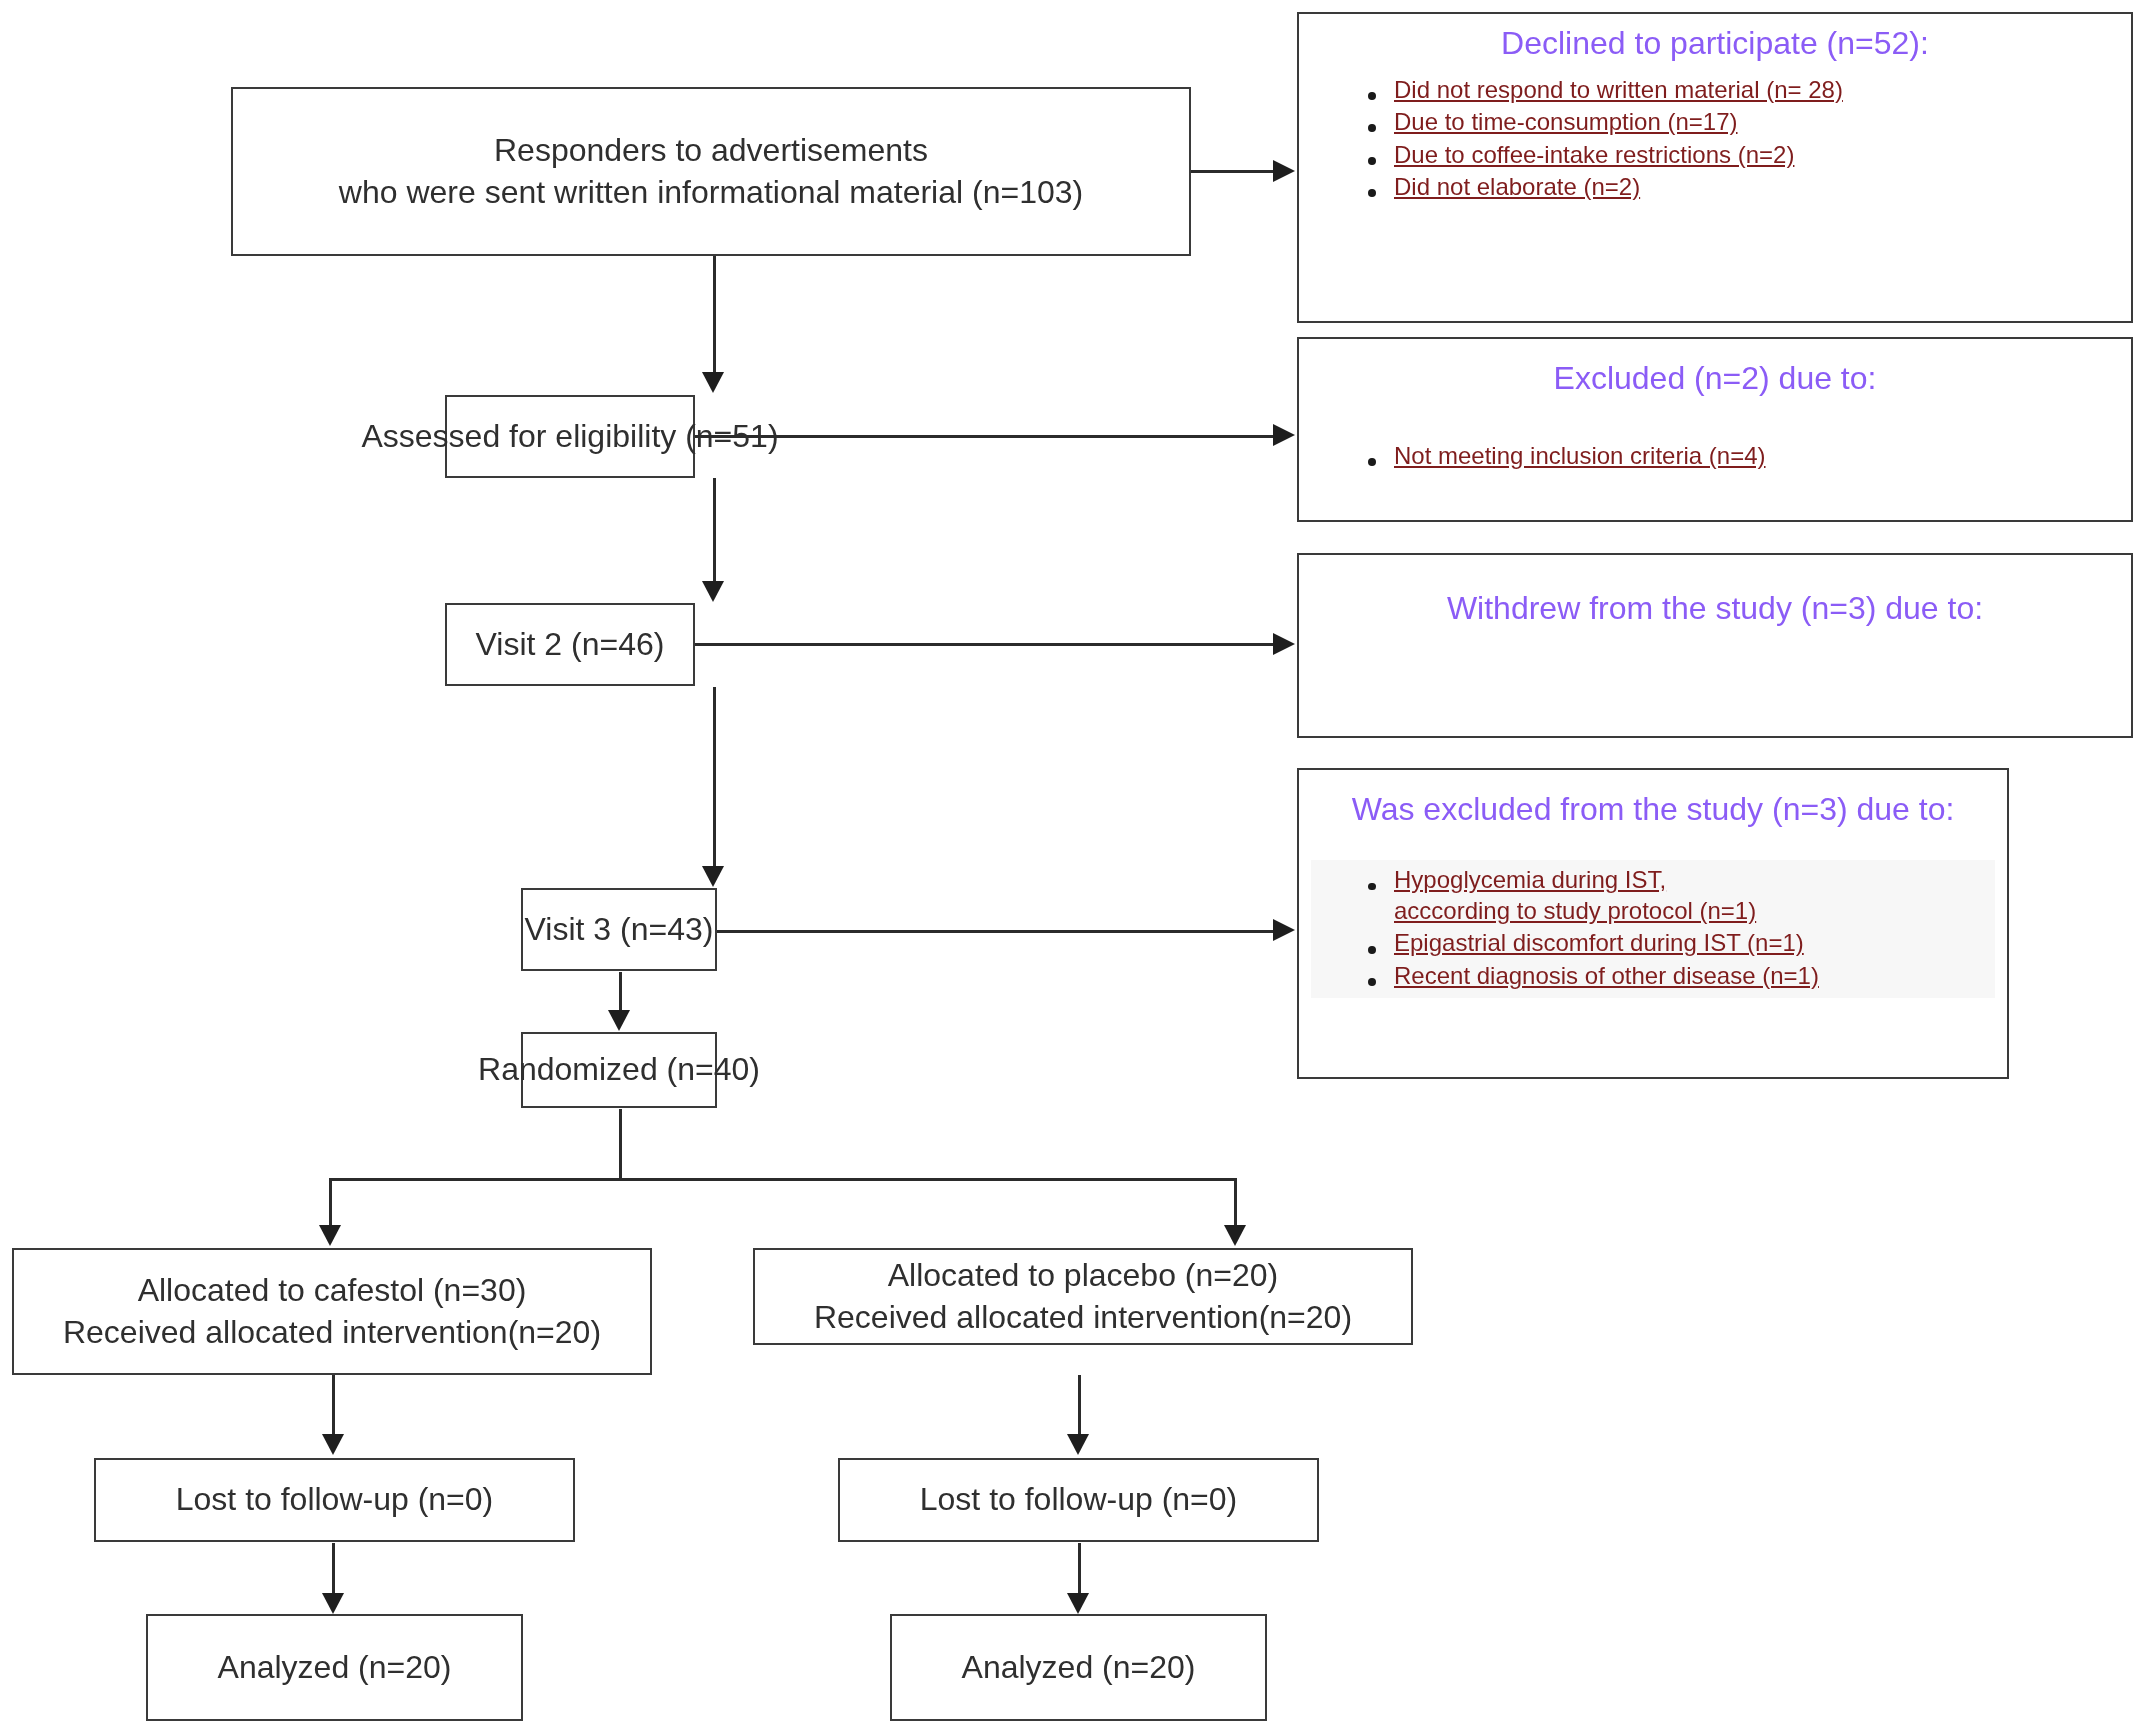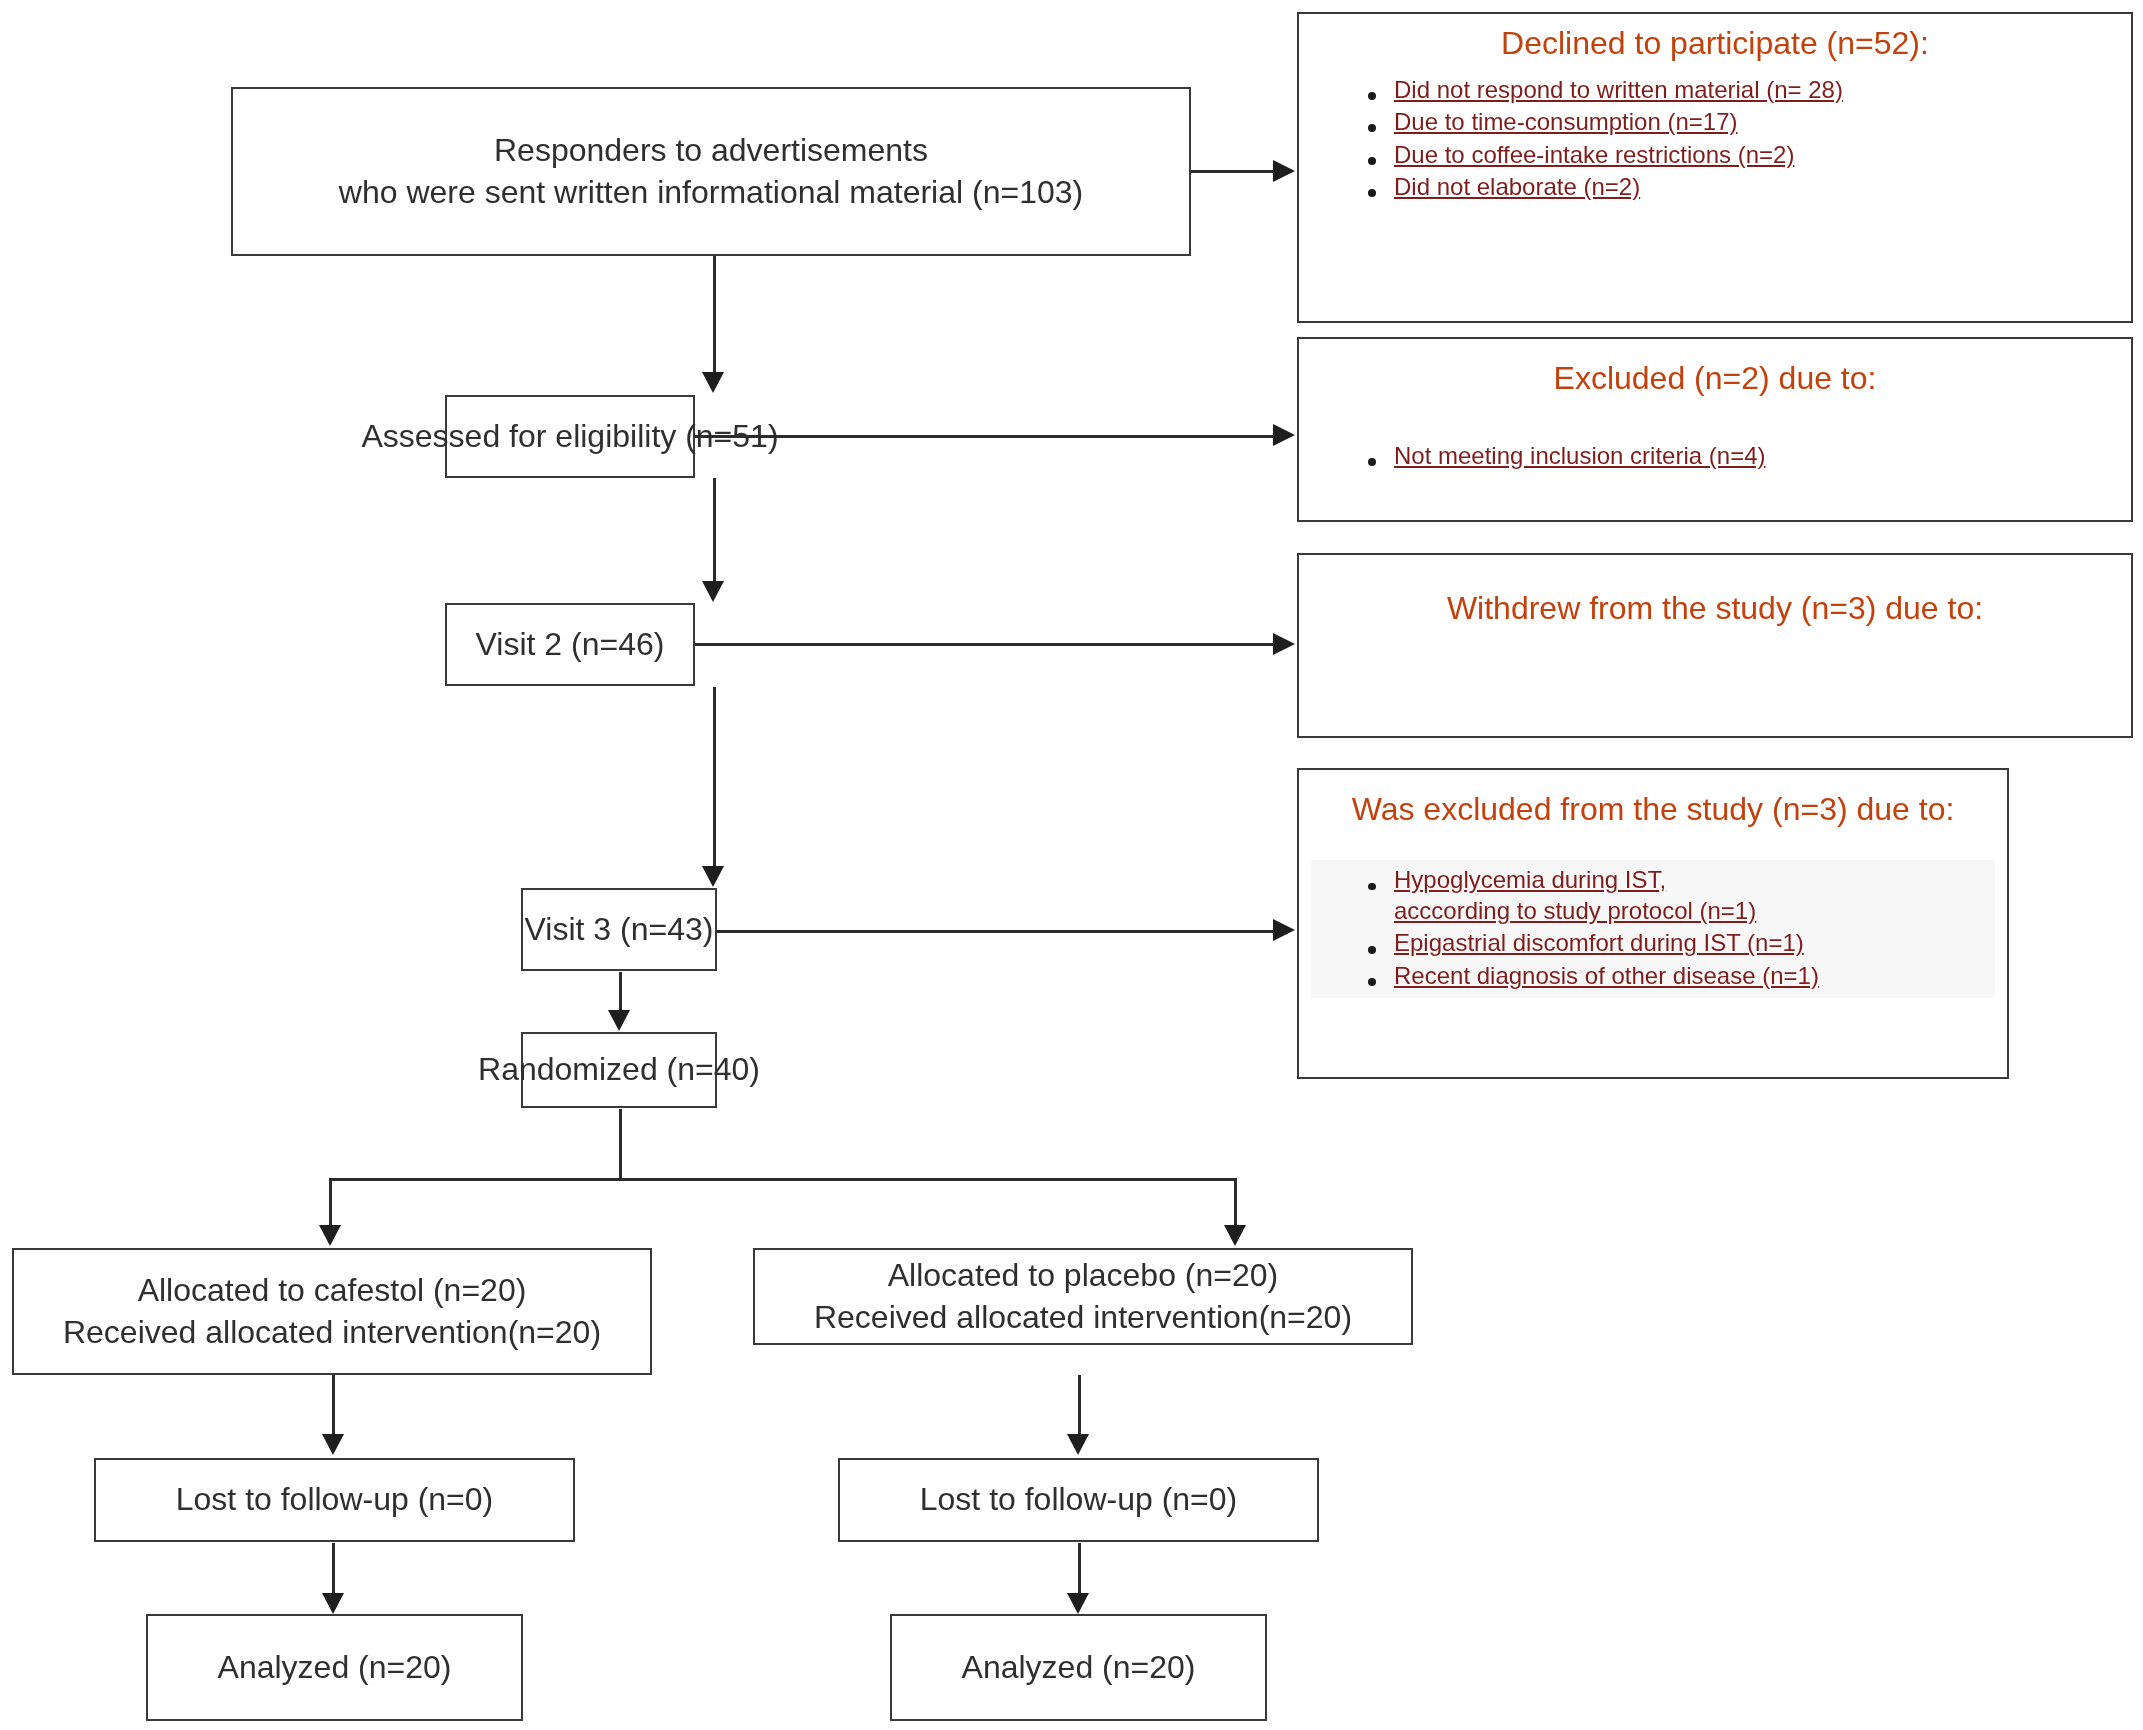--- a/index.html
+++ b/index.html
@@ -45,21 +45,21 @@
     box-sizing: border-box;
     border: 2.6px solid #3a3a3a;
     background: #ffffff;
     padding: 8.7px 12px 8.7px 12px;
   }
   .sidebox .title {
     text-align: center;
     font-size: 32px;
     line-height: 1.25;
     white-space: nowrap;
-    color: #c2410c;
+    color: #8b5cf6;
   }
   .sidebox ul {
     margin: 12px 0 0 0;
     padding: 0 0 0 83px;
     list-style: none;
   }
   .sidebox.tinted ul {
     background: #f7f7f7;
     padding-top: 5.2px;
     padding-bottom: 5.2px;
@@ -132,21 +132,21 @@
 
   <div class="box center" style="left:521px; top:888px; width:196px; height:83px;">
     <span class="box-line">Visit 3 (n=43)</span>
   </div>
 
   <div class="box center" style="left:521px; top:1032px; width:196px; height:76px;">
     <span class="box-line">Randomized (n=40)</span>
   </div>
 
   <div class="box center" style="left:12px; top:1248px; width:640px; height:127px;">
-    <span class="box-line">Allocated to cafestol (n=20)</span>
+    <span class="box-line">Allocated to cafestol (n=30)</span>
     <span class="box-line">Received allocated intervention(n=20)</span>
   </div>
 
   <div class="box center" style="left:753px; top:1248px; width:660px; height:97px;">
     <span class="box-line">Allocated to placebo (n=20)</span>
     <span class="box-line">Received allocated intervention(n=20)</span>
   </div>
 
   <div class="box center" style="left:94px; top:1458px; width:481px; height:84px;">
     <span class="box-line">Lost to follow-up (n=0)</span>

